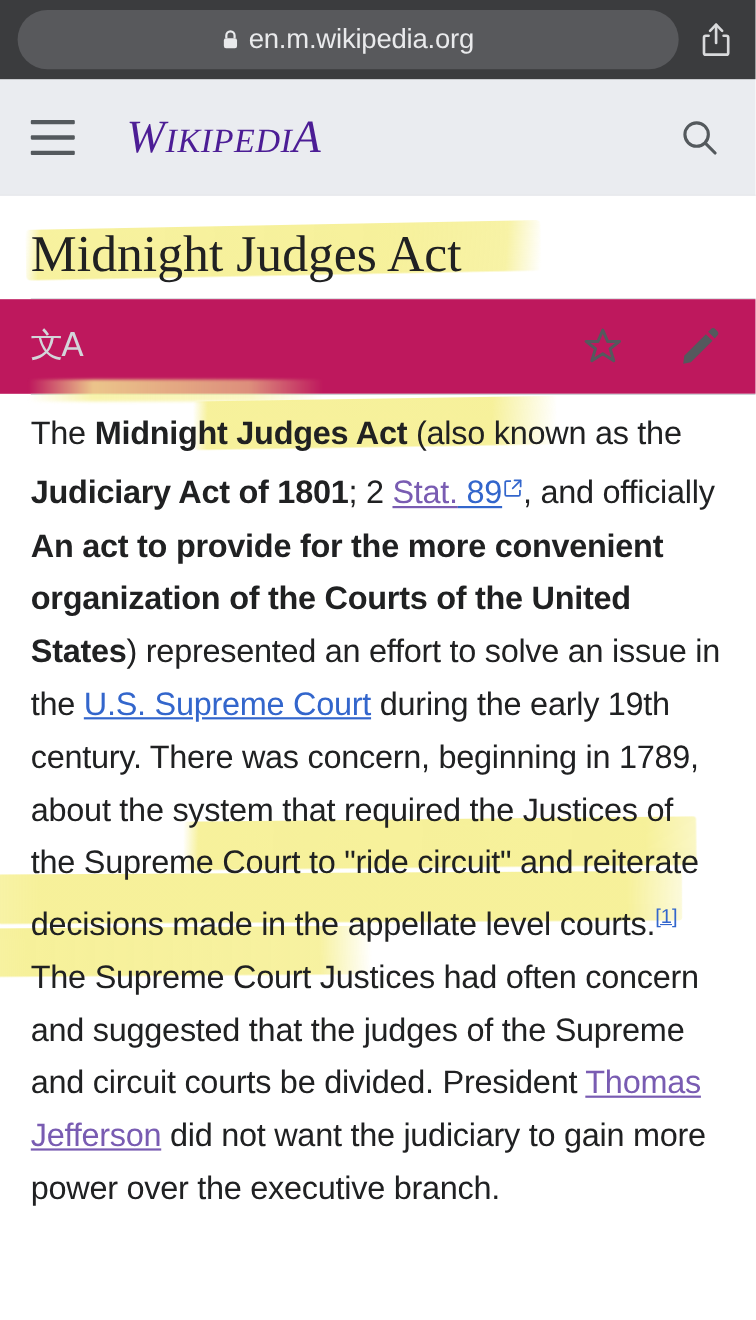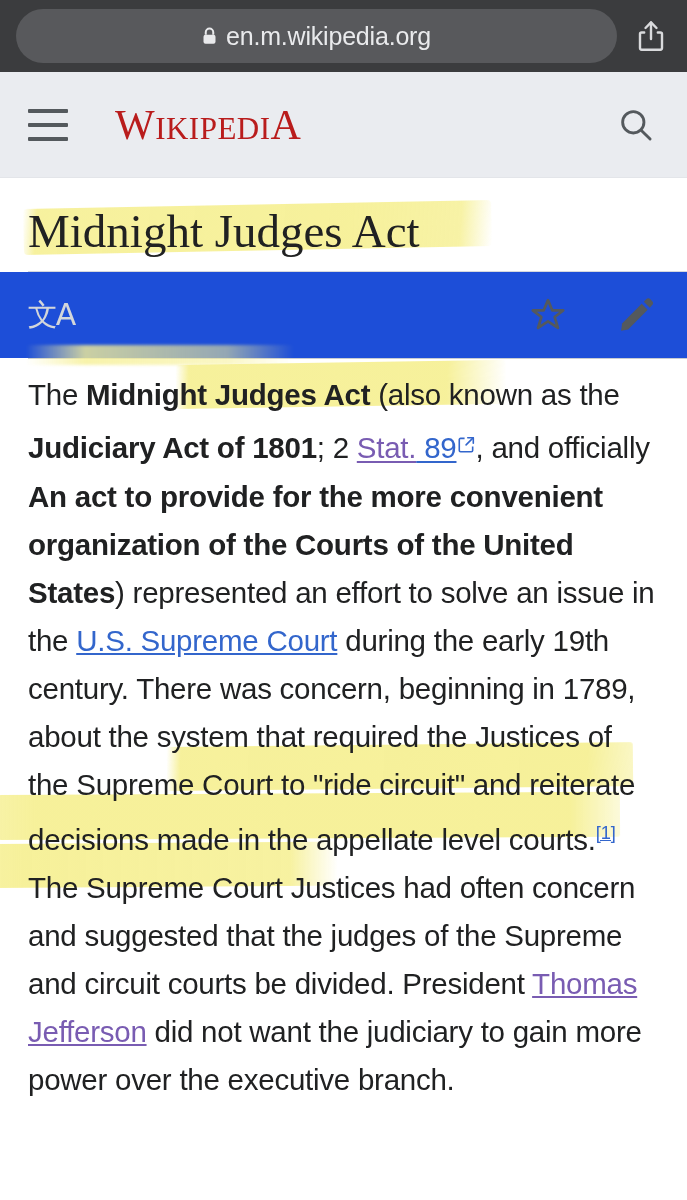--- a/index.html
+++ b/index.html
@@ -84,24 +84,25 @@
     width: 100%;
     height: 4px;
     background: #54595d;
     border-radius: 1px;
   }
 
   .wordmark {
     margin-left: 47px;
     font-family: "Liberation Serif", serif;
     font-size: 42px;
-    color: #b91c1c;
+    color: #4c1d95;
     letter-spacing: 0.5px;
     line-height: 1;
     white-space: nowrap;
+    font-style: italic;
   }
   .wordmark .cap { font-size: 42px; }
   .wordmark .sc  { font-size: 31px; }
 
   .search-button {
     margin-left: auto;
     width: 46px;
     height: 46px;
     display: flex;
     align-items: center;
@@ -166,21 +167,21 @@
     margin-left: 28px;
     width: calc(100% - 28px);
   }
 
   
   .action-bar {
     height: 86px;
     display: flex;
     align-items: center;
     padding: 0 28px;
-    background: #1d4ed8;
+    background: #be185d;
   }
 
   .lang-button {
     width: 46px;
     height: 46px;
     display: flex;
     align-items: center;
     justify-content: center;
     flex: none;
   }

